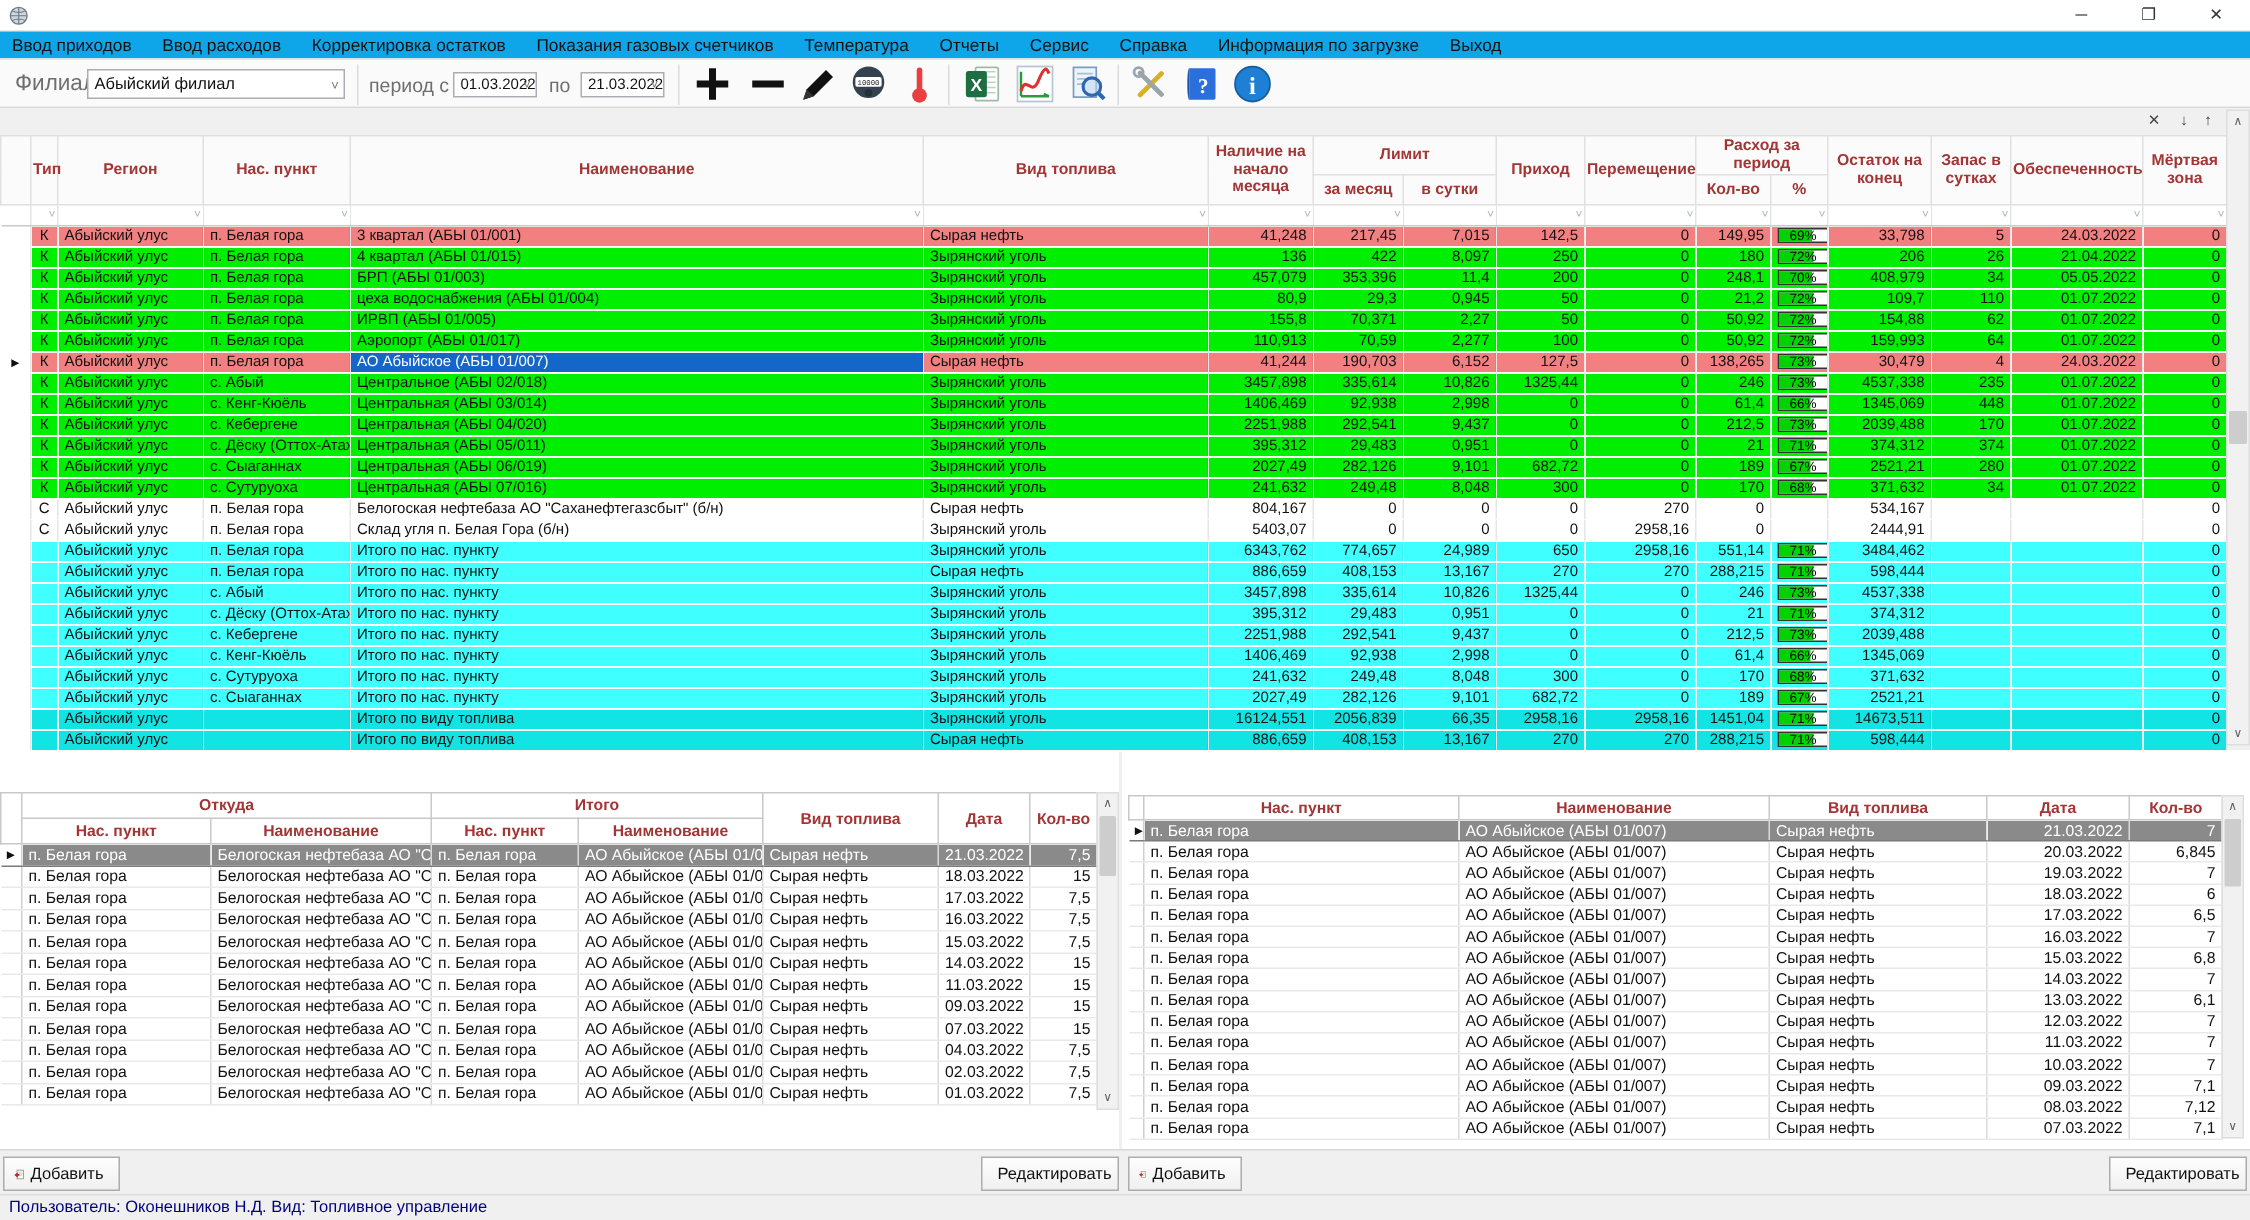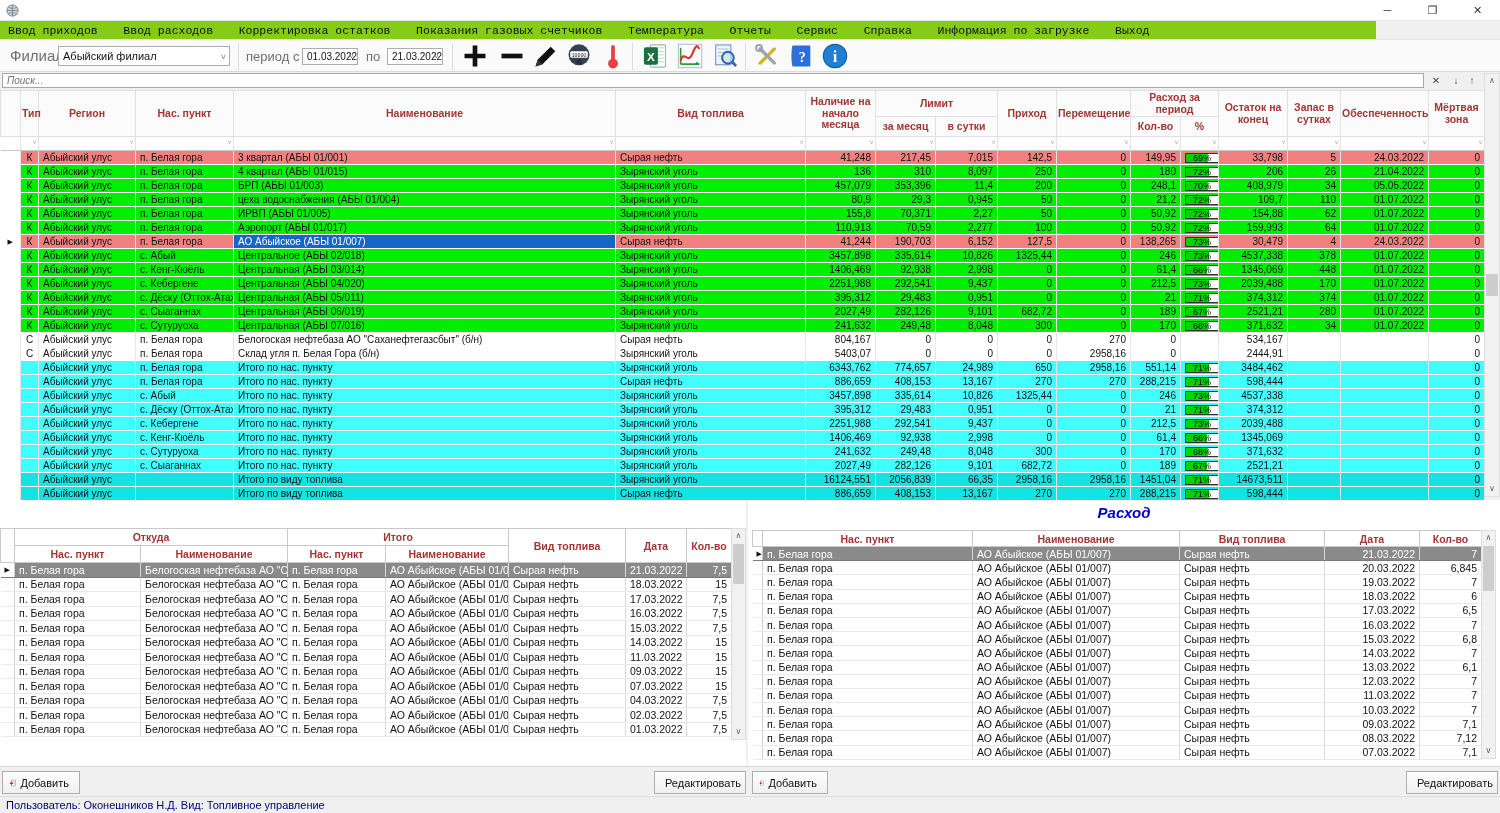--- a/index.html
+++ b/index.html
@@ -9,21 +9,21 @@
   
   #titlebar { position:absolute; left:0; top:0; width:1500px; height:21px; background:#ffffff;
               border-bottom:1px solid #e8e8e8; }
   #app-icon { position:absolute; left:6px; top:4px; width:13px; height:13px; }
   #title-text { position:absolute; left:26px; top:3px; font-size:11.5px; color:#111; white-space:nowrap; }
   .win-btn { position:absolute; top:0; width:45px; height:21px; text-align:center; line-height:20px;
              font-size:11px; color:#333; cursor:default; }
   #btn-min{ right:90px; } #btn-max{ right:45px; } #btn-close{ right:0; }
 
   
-  #menubar { position:absolute; left:0; top:21px; width:1376px; height:18px; background:#84cc16;font-family:Liberation Mono, monospace; }
+  #menubar { position:absolute; left:0; top:21px; width:1500px; height:18px; background:#0ea5e9; }
   .menu-item { display:inline-block; padding:2px 8px 0 8px; font-size:11.5px; color:#111; white-space:nowrap; }
 
   
   #toolbar { position:absolute; left:0; top:39px; width:1500px; height:33px; background:#fafafa;
              border-top:1px solid #e5e5e5; border-bottom:1px solid #d9d9d9; }
   .tb-label { position:absolute; top:7px; font-size:15px; color:#6f6f6f; }
   .tb-label2 { position:absolute; top:9px; font-size:13px; color:#6f6f6f; }
   .combo { position:absolute; background:#fff; border:1px solid #abadb3; font-size:11px;
            line-height:18px; padding-left:4px; white-space:nowrap; overflow:hidden; }
   .combo .ca { position:absolute; right:3px; top:0; color:#7a7a7a; font-size:9px; }
@@ -208,21 +208,20 @@
       </svg></div>
   <div class="tb-ico" style="left:820px">
     <svg viewBox="0 0 24 24">
         <circle cx="12" cy="12" r="10" fill="#1f7fd4"></circle>
         <circle cx="12" cy="12" r="10" fill="none" stroke="#135f9e"></circle>
         <text x="12" y="17.5" font-size="14" text-anchor="middle" fill="#fff" font-weight="bold" font-family="Liberation Serif, serif">i</text>
       </svg></div>
 </div>
 
 <div id="searchrow">
-  <input id="search-input" placeholder="Поиск..." style="">
   <span class="sr-ico" style="left:1428px">✕</span>
   <span class="sr-ico" style="left:1448px">↓</span>
   <span class="sr-ico" style="left:1464px">↑</span>
 </div>
 
 <table id="main-grid">
   <colgroup>
     <col style="width:20px">
       <col style="width:18px">
       <col style="width:97px">
@@ -338,21 +337,21 @@
         <td class="a-r">0</td>
       </tr>
       <tr class="bg-green">
         <td class="selcol"></td>
         <td class="a-c">К</td>
         <td class="a-l">Абыйский улус</td>
         <td class="a-l">п. Белая гора</td>
         <td class="a-l">4 квартал (АБЫ 01/015)</td>
         <td class="a-l">Зырянский уголь</td>
         <td class="a-r">136</td>
-        <td class="a-r">310</td>
+        <td class="a-r">422</td>
         <td class="a-r">8,097</td>
         <td class="a-r">250</td>
         <td class="a-r">0</td>
         <td class="a-r">180</td>
         <td class="a-p"><span class="pctbar"><span class="pctfill" style="width: 72%;"></span><span class="pcttxt">72%</span></span></td>
         <td class="a-r">206</td>
         <td class="a-r">26</td>
         <td class="a-r">21.04.2022</td>
         <td class="a-r">0</td>
       </tr>
@@ -459,21 +458,21 @@
         <td class="a-l">Центральное (АБЫ 02/018)</td>
         <td class="a-l">Зырянский уголь</td>
         <td class="a-r">3457,898</td>
         <td class="a-r">335,614</td>
         <td class="a-r">10,826</td>
         <td class="a-r">1325,44</td>
         <td class="a-r">0</td>
         <td class="a-r">246</td>
         <td class="a-p"><span class="pctbar"><span class="pctfill" style="width: 73%;"></span><span class="pcttxt">73%</span></span></td>
         <td class="a-r">4537,338</td>
-        <td class="a-r">378</td>
+        <td class="a-r">235</td>
         <td class="a-r">01.07.2022</td>
         <td class="a-r">0</td>
       </tr>
       <tr class="bg-green">
         <td class="selcol"></td>
         <td class="a-c">К</td>
         <td class="a-l">Абыйский улус</td>
         <td class="a-l">с. Кенг-Кюёль</td>
         <td class="a-l">Центральная (АБЫ 03/014)</td>
         <td class="a-l">Зырянский уголь</td>
@@ -954,21 +953,20 @@
       </tbody>
   </table>
   <div class="vscroll" style="left:731px; top:28px; width:15px; height:212px;">
     <div class="vs-btn vs-up">∧</div>
     <div class="vs-thumb" style="top:15px; height:40px;"></div>
     <div class="vs-btn vs-dn">∨</div>
   </div>
 </div>
 
 <div id="panel-right">
-  <div class="panel-title">Расход</div>
   <table class="bt" id="br-table">
     <colgroup>
       <col style="width:10px">
         <col style="width:210px">
         <col style="width:207px">
         <col style="width:145px">
       <col style="width:95px">
         <col style="width:62px">
     </colgroup>
     <thead>

